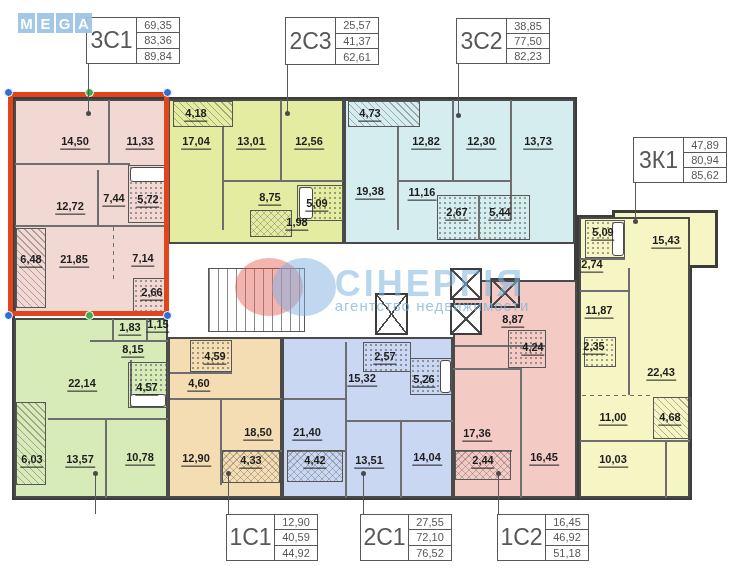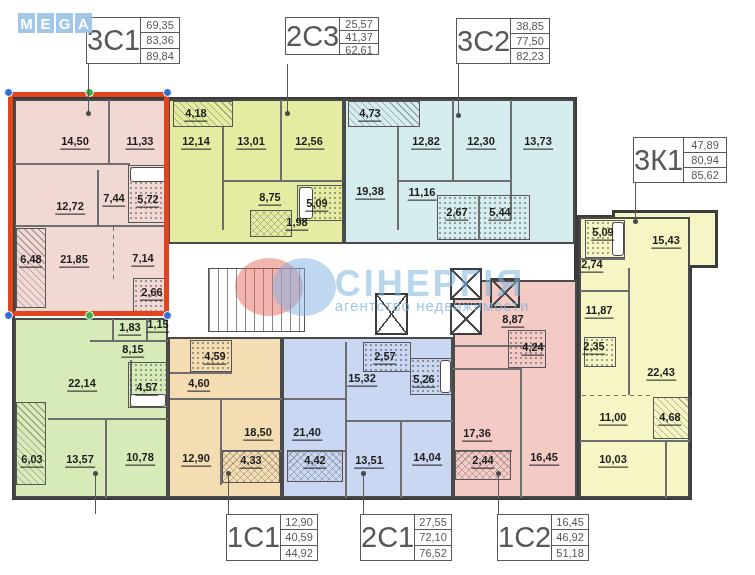--- a/index.html
+++ b/index.html
@@ -25,21 +25,21 @@
       linear-gradient(to top right,transparent calc(50% - .8px),#4a4a4a calc(50% - .8px) calc(50% + .8px),transparent calc(50% + .8px)),
       linear-gradient(to bottom right,transparent calc(50% - .8px),#4a4a4a calc(50% - .8px) calc(50% + .8px),transparent calc(50% + .8px));}
   .shaft.tint{background-color:transparent;}
   .stairs{position:absolute;box-sizing:border-box;border:1.5px solid #565656;background-color:#fefefe;
     background-image:repeating-linear-gradient(90deg,#8a8a8a 0 1px,transparent 1px 9px);}
   
   .room{position:absolute;transform:translate(-50%,-50%);font-size:11px;font-weight:700;color:#1d1d1d;
         border-bottom:1.4px solid #1d1d1d;line-height:1.25;white-space:nowrap;padding:0 1px;z-index:30;}
   
   .lblbox{position:absolute;display:flex;background:#fff;border:1px solid #585858;box-sizing:border-box;z-index:60;}
-  .lblbox .t{flex:1;display:flex;align-items:center;justify-content:center;font-size:29px;color:#575757;}
+  .lblbox .t{flex:1;display:flex;align-items:center;justify-content:center;font-size:23px;color:#575757;}
   .lblbox .vals{width:42px;border-left:1px solid #585858;display:flex;flex-direction:column;}
   .lblbox .vals span{flex:1;display:flex;align-items:center;justify-content:center;font-size:11px;color:#575757;border-top:1px solid #585858;}
   .lblbox .vals span:first-child{border-top:none;}
   .ldr{position:absolute;width:1px;background:#585858;z-index:55;}
   .dot{position:absolute;width:5px;height:5px;border-radius:50%;background:#4a4a4a;z-index:56;}
   
   .sel{position:absolute;border:5px solid #e2451e;box-sizing:border-box;z-index:40;}
   .handle{position:absolute;width:7px;height:7px;border-radius:50%;border:1px solid #fff;box-sizing:content-box;z-index:41;}
   .handle.blue{background:#2f6fd0;} .handle.green{background:#3fae49;}
   
@@ -159,21 +159,21 @@
   <span class="room" style="left:140px;top:142px;">11,33</span>
   <span class="room" style="left:70px;top:207px;">12,72</span>
   <span class="room" style="left:114px;top:199px;">7,44</span>
   <span class="room" style="left:148px;top:200px;">5,72</span>
   <span class="room" style="left:31px;top:260px;">6,48</span>
   <span class="room" style="left:74px;top:260px;">21,85</span>
   <span class="room" style="left:143px;top:259px;">7,14</span>
   <span class="room" style="left:152px;top:293px;">2,66</span>
 
   <span class="room" style="left:196px;top:114px;">4,18</span>
-  <span class="room" style="left:196px;top:142px;">12,14</span>
+  <span class="room" style="left:196px;top:142px;">17,04</span>
   <span class="room" style="left:251px;top:142px;">13,01</span>
   <span class="room" style="left:309px;top:142px;">12,56</span>
   <span class="room" style="left:270px;top:198px;">8,75</span>
   <span class="room" style="left:268px;top:223px;margin-left:29px;">1,98</span>
   <span class="room" style="left:317px;top:204px;">5,09</span>
 
   <span class="room" style="left:370px;top:114px;">4,73</span>
   <span class="room" style="left:426px;top:142px;">12,82</span>
   <span class="room" style="left:481px;top:142px;">12,30</span>
   <span class="room" style="left:538px;top:142px;">13,73</span>
@@ -252,21 +252,21 @@
   <div class="dot" style="left:496px;top:471px;"></div>
 
   <div class="lblbox" style="left:86px;top:17px;width:94px;height:47px;">
     <div class="t">3С1</div>
     <div class="vals">
       <span>69,35</span>
       <span>83,36</span>
       <span>89,84</span>
     </div>
   </div>
-  <div class="lblbox" style="left:285px;top:17px;width:94px;height:38px;">
+  <div class="lblbox" style="left:285px;top:17px;width:94px;height:48px;">
     <div class="t">2С3</div>
     <div class="vals">
       <span>25,57</span>
       <span>41,37</span>
       <span>62,61</span>
     </div>
   </div>
   <div class="lblbox" style="left:456px;top:18px;width:94px;height:46px;">
     <div class="t">3С2</div>
     <div class="vals">

